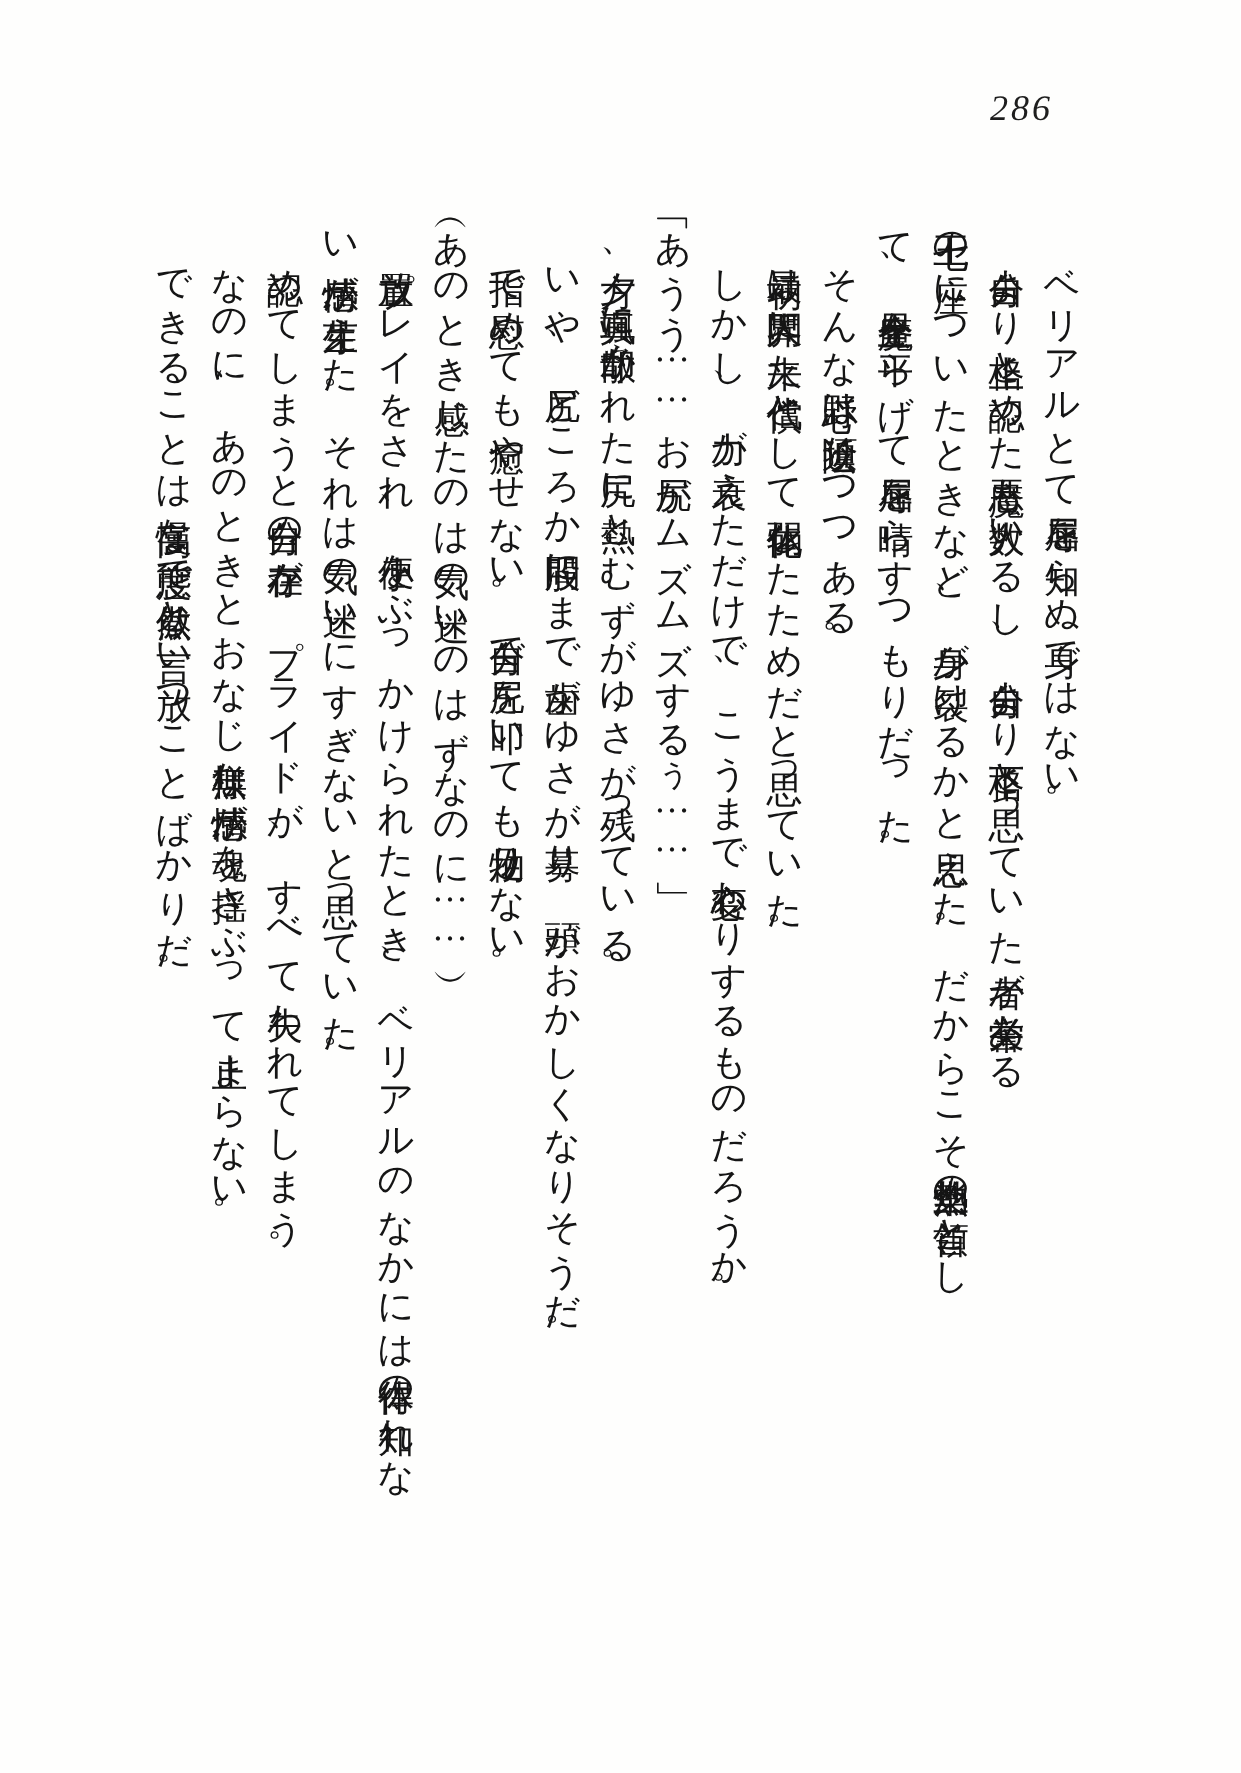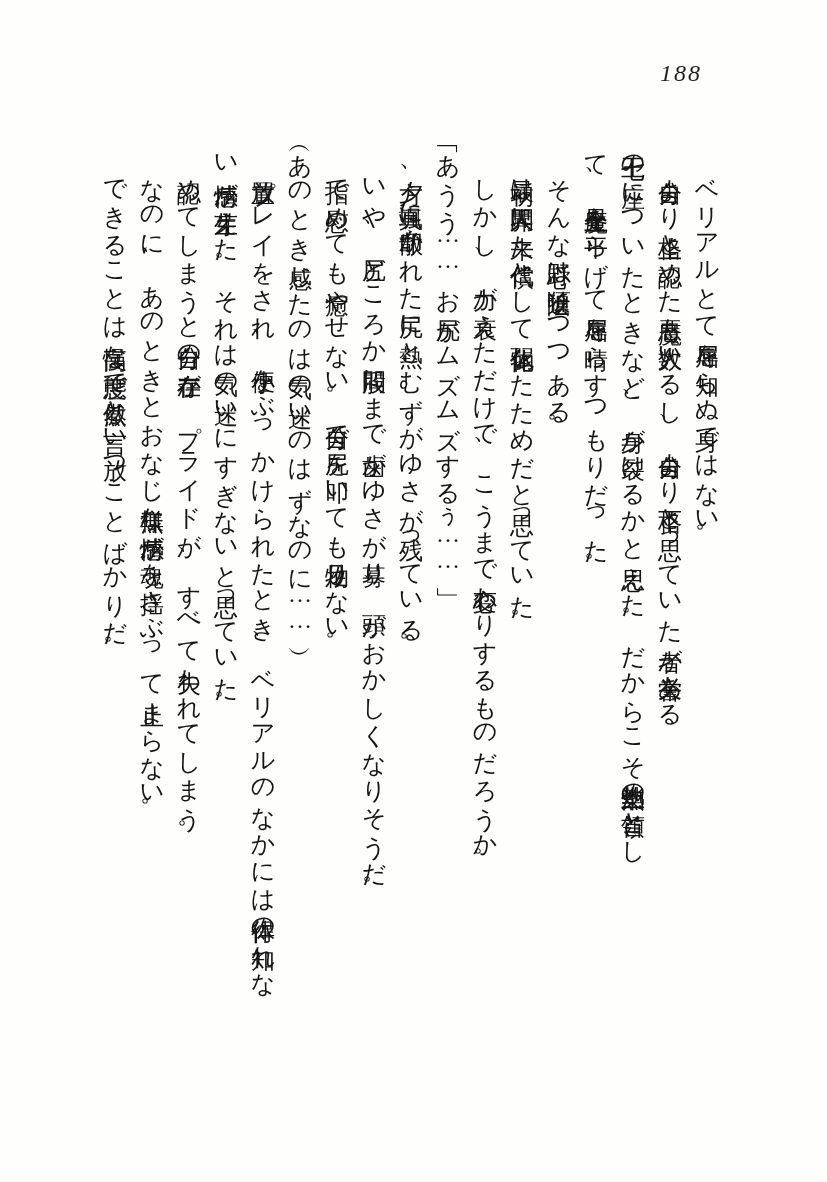--- a/index.html
+++ b/index.html
@@ -40,21 +40,21 @@
     line-height: 37px;
     letter-spacing: 0.2px;
     font-kerning: none;
   }
 </style>
 </head>
 <body>
 
 <div class="page">
 
-  <div class="page-number">188</div>
+  <div class="page-number">286</div>
 
   <div class="text-block">
     <div class="tline">　ベリアルとて屈辱を知らぬ身ではない。</div>
     <div class="tline">　自分より格上と認めた悪魔も数人いるし、自分より格下と思っていた者が栄誉ある</div>
     <div class="tline">七王の座についたときなど、身が裂けるかと思えた。だからこそ灼熱楽土の首領とし</div>
     <div class="tline">て、魔界全土を平らげて屈辱を晴らすつもりだった。</div>
     <div class="tline">　そんな野心は近頃陰りつつある。</div>
     <div class="tline">　最初は人間界に来た代償として弱体化したためだと思っていた。</div>
     <div class="tline">　しかし、力が衰えただけで、こうまで心変わりするものだろうか。</div>
     <div class="tline">「あうう……お尻がムズムズするぅ……」</div>

